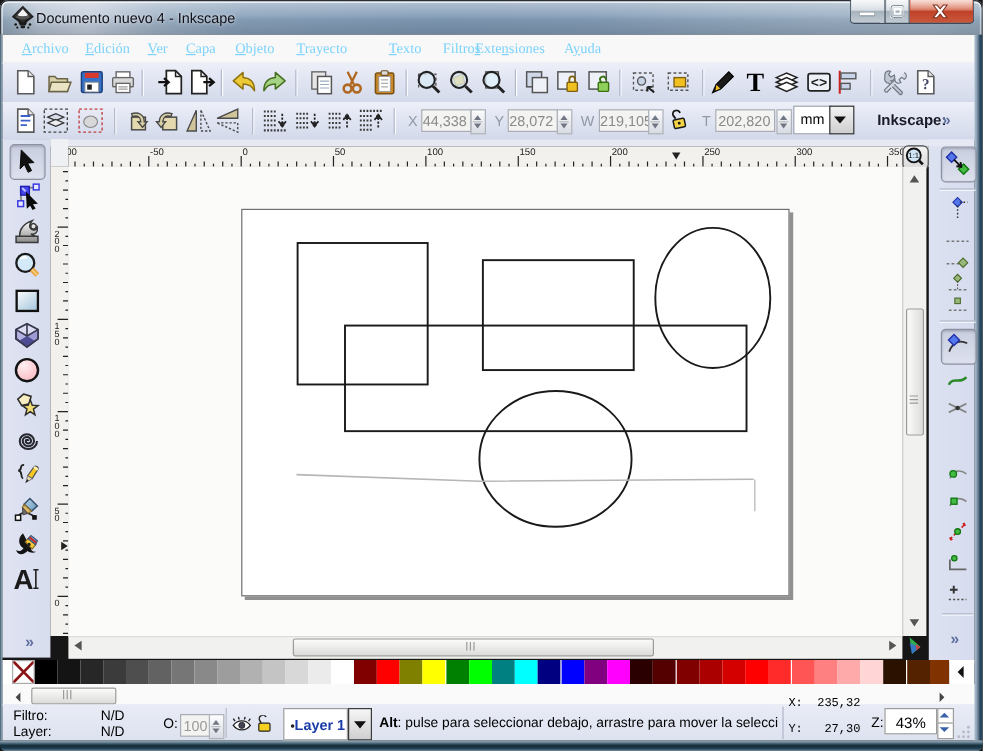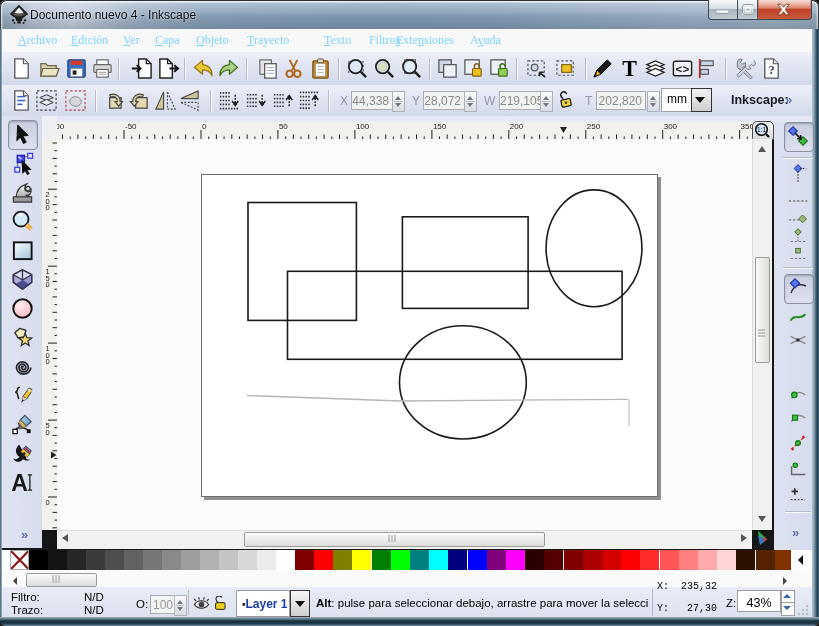--- a/index.html
+++ b/index.html
@@ -820,21 +820,21 @@
       <line x1="7" y1="0" x2="7" y2="8"></line>
     </g>
   </svg>
 <div class="arr" style="left:13px;top:577px;border-right:5px solid #444;border-left:none;border-width:4px;"></div>
 <div class="arr" style="left:783px;top:577px;border-left:5px solid #444;border-right:none;border-width:4px;"></div>
 <div class="abs" style="left:791px;top:550px;width:21px;height:20px;background:#fff;"></div>
 <div class="arr" style="left:798px;top:555px;border-right:7px solid #111;border-left:none;border-width:5px;"></div>
 
 <div class="abs" id="statusbar"></div>
 <div class="statxt" style="left:11px;top:591px;">Filtro:</div>
-<div class="statxt" style="left:11px;top:604px;">Trazo:</div>
+<div class="statxt" style="left:11px;top:604px;">Layer:</div>
 <div class="statxt" style="left:84px;top:591px;">N/D</div>
 <div class="statxt" style="left:84px;top:604px;">N/D</div>
 <div class="statxt" style="left:136px;top:598px;color:#000;">O:</div>
 <div class="fld" style="left:150px;top:595px;width:22px;color:#999;">100</div>
 <div class="spin" style="left:174px;top:595px;">
     <i></i>
   </div>
 <div id="eyelock">
     <div class="icon" style="left: 191.5px; top: 595.5px; width: 19px; height: 17px;"><svg width="19" height="17" viewBox="0 0 24 24">
         <path d="M2 12 C7 5,17 5,22 12 C17 19,7 19,2 12 Z" fill="#fff" stroke="#222" stroke-width="1.6"></path>

